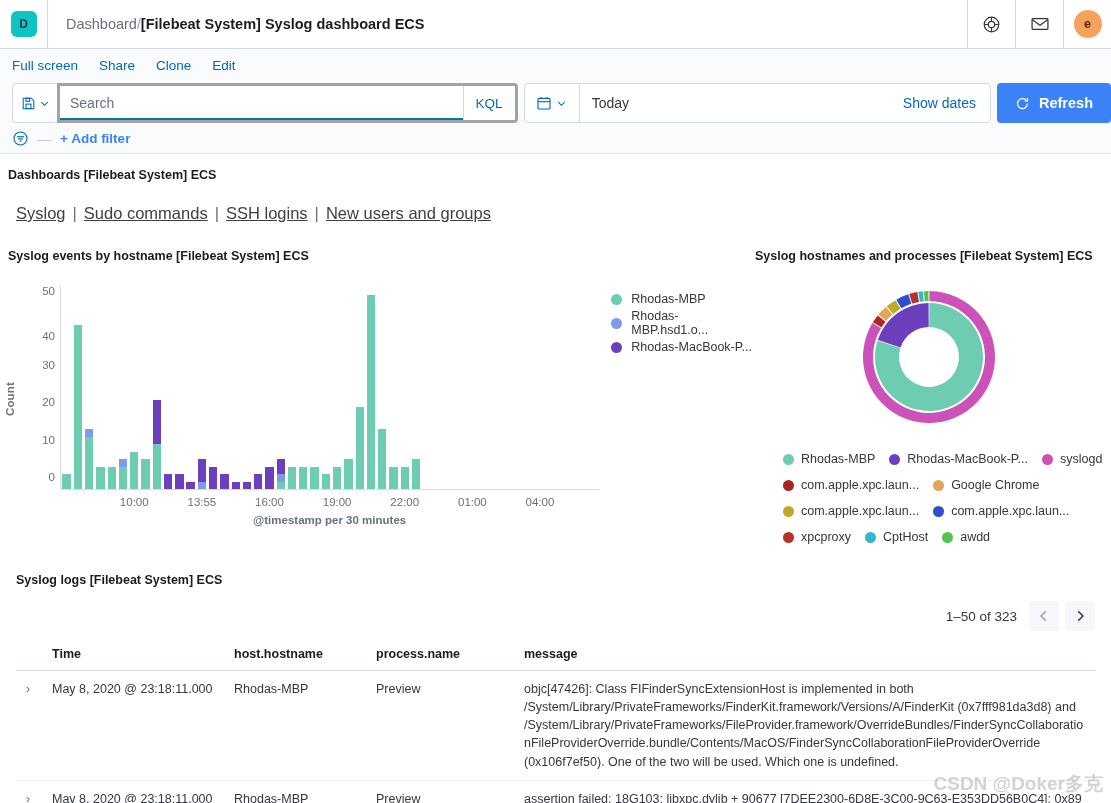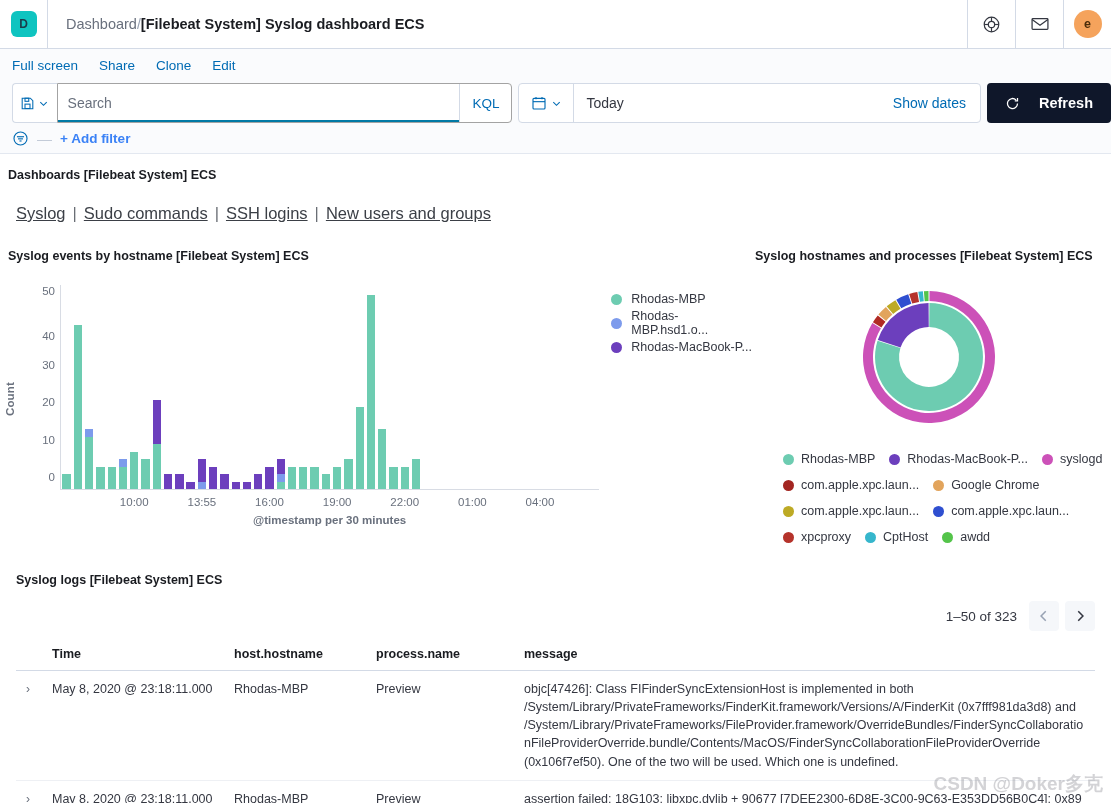--- a/index.html
+++ b/index.html
@@ -59,21 +59,21 @@
     padding: 0 0 0 12px; background: #fafbfd;
   }
   .saved-query-btn {
     width: 46px; height: 40px; border: 1px solid #d3dae6; border-right: none;
     border-radius: 4px 0 0 4px; background: #fff;
     display: flex; align-items: center; justify-content: center; gap: 3px;
     color: #006bb4;
   }
   .search-wrap {
     display: flex; align-items: stretch; height: 40px;
-    border: 1px solid #a3a3a3; border-radius: 0 4px 4px 0; background: #fff;
+    border: 3px solid #a3a3a3; border-radius: 0 4px 4px 0; background: #fff;
     width: 471px; margin-left: -6px;
   }
   .search-input {
     flex: 1; border: none; outline: none; font-size: 14px;
     padding: 0 10px; color: #343741; background: transparent;
     border-bottom: 2px solid #0079a5; margin: 1px 0 0 0;
   }
   .search-input::placeholder { color: #69707d; }
   .kql-btn {
     width: 52px; display: flex; align-items: center; justify-content: center;
@@ -83,23 +83,23 @@
     display: flex; align-items: stretch; height: 40px; width: 478px;
     border: 1px solid #d3dae6; border-radius: 4px; background: #fff;
   }
   .dr-calendar {
     width: 55px; display: flex; align-items: center; justify-content: center;
     gap: 4px; border-right: 1px solid #d3dae6; color: #006bb4;
   }
   .dr-text { flex: 1; display: flex; align-items: center; padding-left: 12px; font-size: 14px; }
   .dr-show { display: flex; align-items: center; padding-right: 14px; color: #006bb4; font-size: 14px; }
   .refresh-btn {
-    height: 40px; background: #0f172a; color: #fff; border: none; border-radius: 4px;
+    height: 40px; background: #3b82f6; color: #fff; border: none; border-radius: 4px;
     padding: 0 18px; font-size: 14.5px; font-weight: 600;
-    display: flex; align-items: center; gap: 19px; cursor: pointer;
+    display: flex; align-items: center; gap: 9px; cursor: pointer;
     font-family: "Liberation Sans", sans-serif;
   }
 
   
   .filterbar {
     height: 30px; display: flex; align-items: center; gap: 8px;
     padding-left: 12px; background: #fafbfd;
     border-bottom: 1px solid #e3e8f0;
   }
   .filter-dash { color: #c3cbd8; font-size: 15px; }

